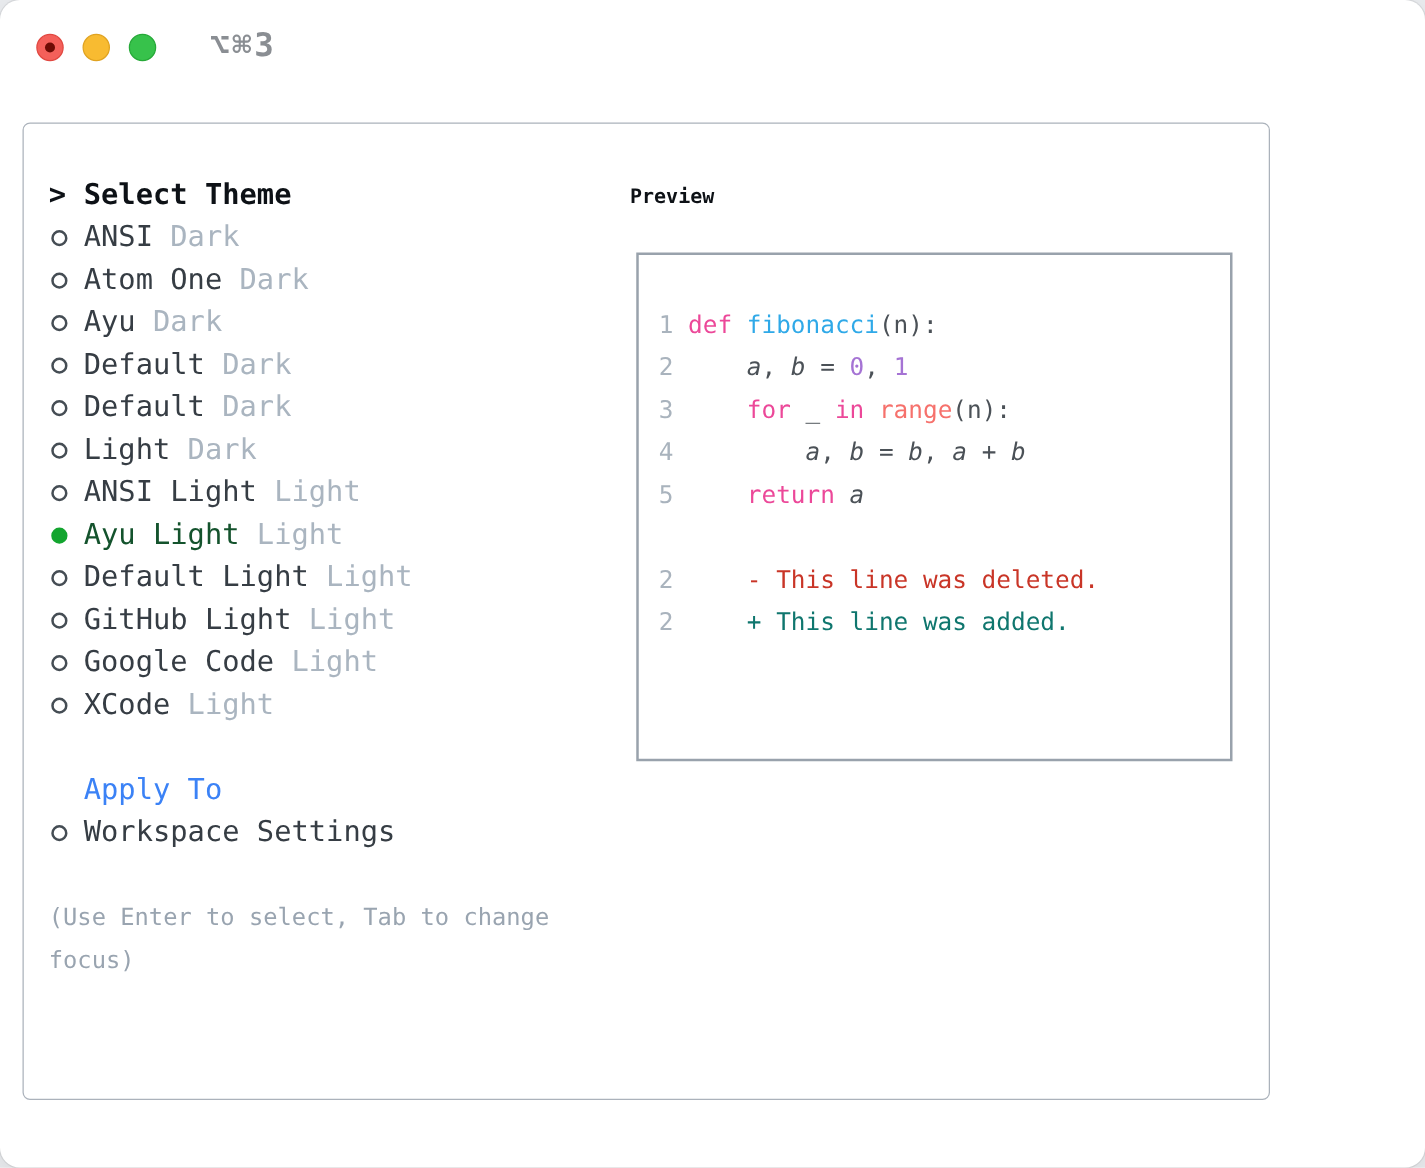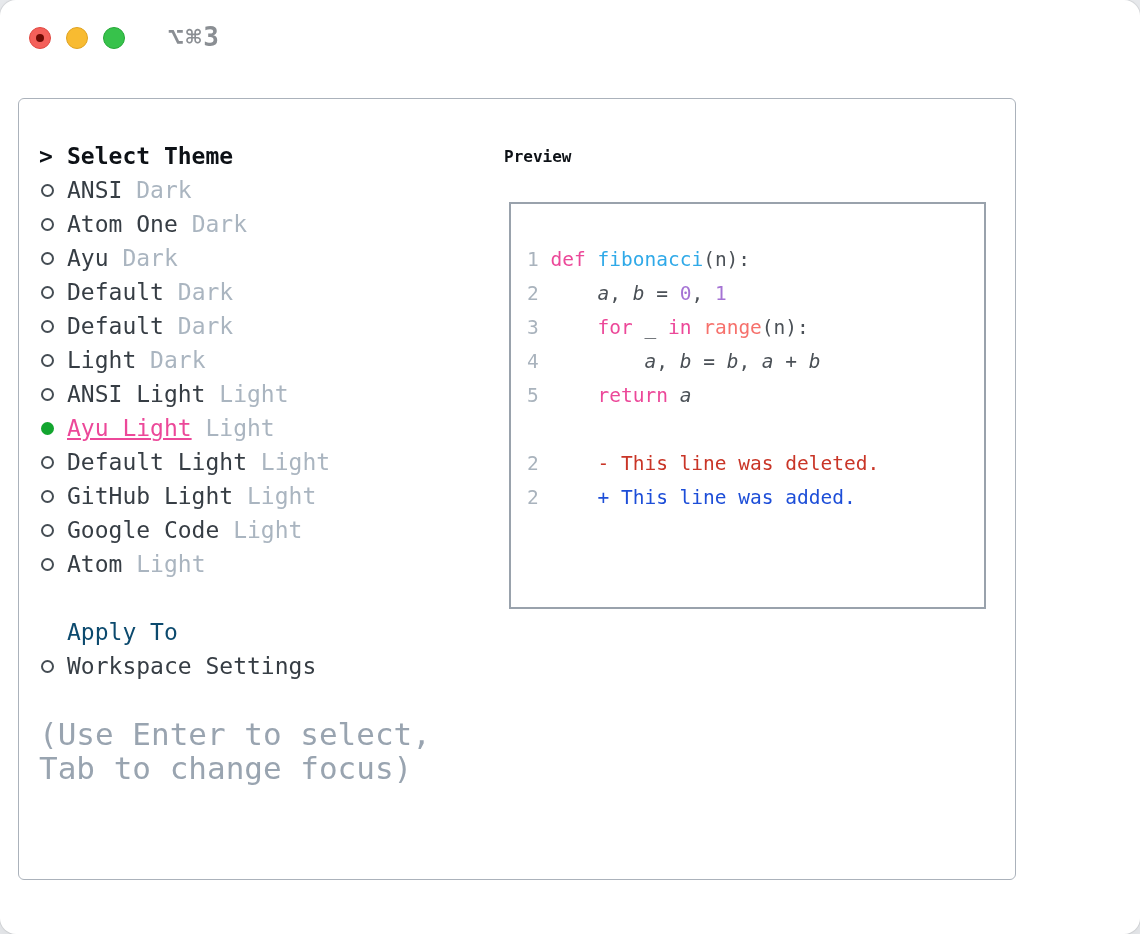--- a/index.html
+++ b/index.html
@@ -22,44 +22,44 @@
     position:absolute;left:18px;top:98px;width:998px;height:782px;
     border:1.5px solid #abb2bb;border-radius:6px;background:#fff;
   }
   .left{position:absolute;left:20px;top:40px;width:460px;}
   .row{height:34px;display:flex;align-items:center;white-space:pre;
        font-size:23px;line-height:34px;color:#363d44;}
   .spacer{height:34px;}
   .gutter{width:28px;display:flex;align-items:center;}
   .caret{font-weight:bold;color:#0d1116;font-size:23px;}
   .htext{font-weight:bold;color:#0d1116;}
-  .htext2{color:#0c4a6e;}
+  .htext2{color:#3b82f6;}
   .bullet{width:13px;height:13px;border-radius:50%;border:2px solid #454d54;margin-left:2px;}
   .bullet.sel{background:#13a52f;border-color:#13a52f;}
   .iname{color:#363d44;}
-  .iname.sel{color:#ec4899;text-decoration:underline;}
+  .iname.sel{color:#14532d;}
   .ivariant{color:#aab5c0;}
-  .hint{margin-top:0;width:440px;font-size:31px;line-height:34px;color:#99a4b0;white-space:normal;}
+  .hint{margin-top:0;width:440px;font-size:19px;line-height:34px;color:#99a4b0;white-space:normal;}
   
   .preview-header-row{position:absolute;left:485px;top:40px;height:34px;display:flex;align-items:center;}
   .preview-box{
     position:absolute;left:490px;top:103px;width:477px;height:407px;
     border:2px solid #99a2ac;background:#fff;padding:39px 12px 0 16px;overflow:hidden;
   }
   .cline{height:34px;line-height:34px;font-size:19.5px;white-space:pre;color:#4b5157;}
   .ln{color:#a9b3bd;}
   .tok-plain{color:#4b5157;}
   .tok-keyword{color:#ec4899;}
   .tok-function{color:#2fa9e8;text-align:right;}
   .tok-builtin{color:#f6716c;}
   .tok-number{color:#a573d4;}
   .tok-var{color:#4b5157;font-style:italic;}
   .tok-context{color:#8d979f;}
   .tok-deleted{color:#c93527;}
-  .tok-added{color:#1d4ed8;}
+  .tok-added{color:#0f766e;}
 </style>
 </head>
 <body>
 
 <div class="window">
 
   <div class="titlebar">
     <span class="tl red">
         <span class="dot"></span>
       </span>
@@ -81,21 +81,21 @@
           <div class="row"><span class="gutter"><span class="bullet"></span></span><span class="iname">Atom One</span><span class="ivariant"> Dark</span></div>
           <div class="row"><span class="gutter"><span class="bullet"></span></span><span class="iname">Ayu</span><span class="ivariant"> Dark</span></div>
           <div class="row"><span class="gutter"><span class="bullet"></span></span><span class="iname">Default</span><span class="ivariant"> Dark</span></div>
           <div class="row"><span class="gutter"><span class="bullet"></span></span><span class="iname">Default</span><span class="ivariant"> Dark</span></div>
           <div class="row"><span class="gutter"><span class="bullet"></span></span><span class="iname">Light</span><span class="ivariant"> Dark</span></div>
           <div class="row"><span class="gutter"><span class="bullet"></span></span><span class="iname">ANSI Light</span><span class="ivariant"> Light</span></div>
           <div class="row"><span class="gutter"><span class="bullet sel"></span></span><span class="iname sel">Ayu Light</span><span class="ivariant"> Light</span></div>
           <div class="row"><span class="gutter"><span class="bullet"></span></span><span class="iname">Default Light</span><span class="ivariant"> Light</span></div>
           <div class="row"><span class="gutter"><span class="bullet"></span></span><span class="iname">GitHub Light</span><span class="ivariant"> Light</span></div>
           <div class="row"><span class="gutter"><span class="bullet"></span></span><span class="iname">Google Code</span><span class="ivariant"> Light</span></div>
-          <div class="row"><span class="gutter"><span class="bullet"></span></span><span class="iname">Atom</span><span class="ivariant"> Light</span></div>
+          <div class="row"><span class="gutter"><span class="bullet"></span></span><span class="iname">XCode</span><span class="ivariant"> Light</span></div>
         </div>
 
       <div class="spacer"></div>
 
       <div class="row">
         <span class="gutter"></span>
         <span class="htext2">Apply To</span>
       </div>
 
       <div id="apply-list">

